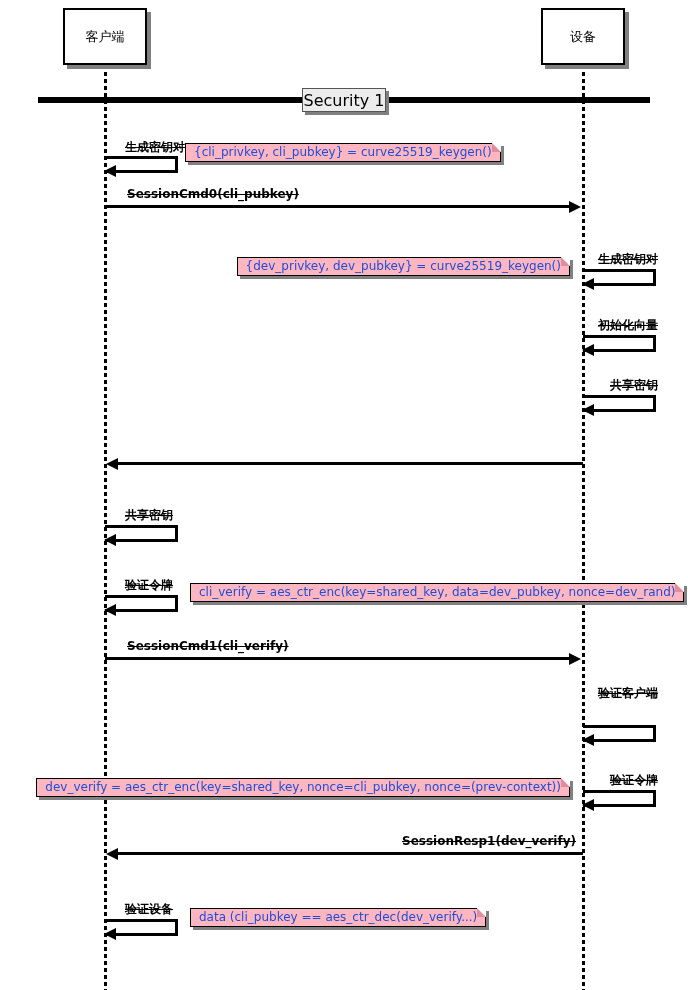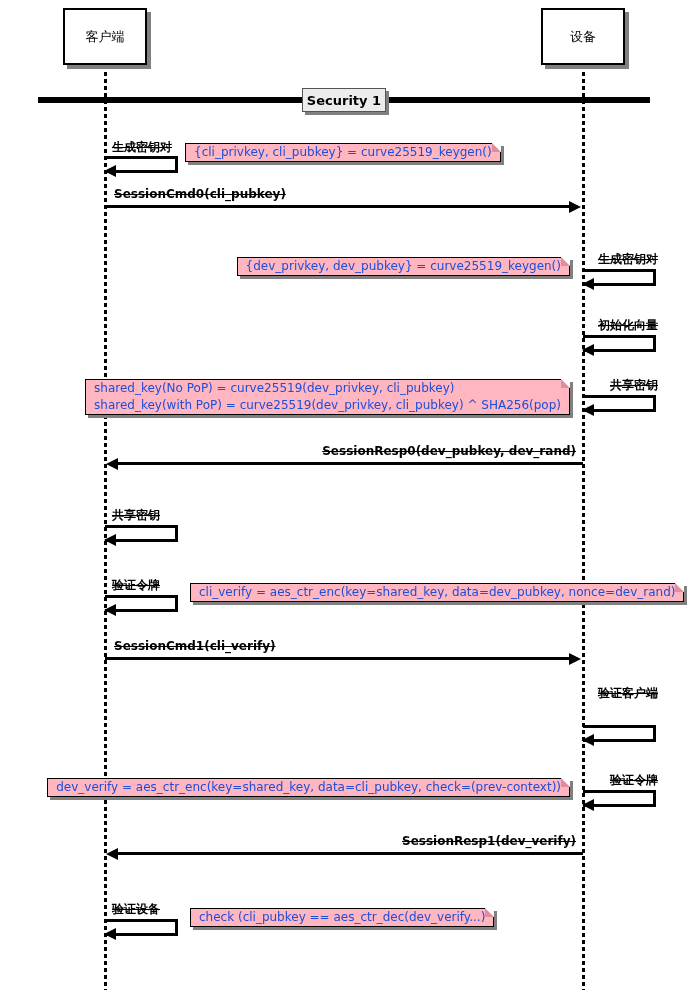--- a/index.html
+++ b/index.html
@@ -49,33 +49,33 @@
     left: 302px;
     top: 88px;
     width: 84px;
     height: 24px;
     background: #ececec;
     border: 1px solid #555;
     box-shadow: 3px 3px 0 #808080;
     display: flex;
     align-items: center;
     justify-content: center;
-    font-size: 13px;
+    font-size: 16px;
     color: #000;
     z-index: 3;
-    font-weight: bold;
   }
   .msg-label {
     position: absolute;
     font-size: 12px;
     font-weight: bold;
     color: #000;
     text-decoration: line-through;
     white-space: nowrap;
     z-index: 2;
+    margin-left: 13px;
   }
   .msg-label.right { text-align: right; }
   .msg-line {
     position: absolute;
     height: 3px;
     background: #000;
     z-index: 1;
   }
   .head-right {
     position: absolute;
@@ -164,46 +164,43 @@
 
   <div class="msg-label right" style="right:30px;top:251px">生成密钥对</div>
   <div class="selfloop" style="left:583px;top:269px"></div>
   <div class="note" style="right:118px;top:257px">{dev_privkey, dev_pubkey} = curve25519_keygen()</div>
 
   <div class="msg-label right" style="right:30px;top:317px">初始化向量</div>
   <div class="selfloop" style="left:583px;top:335px"></div>
 
   <div class="msg-label right" style="right:30px;top:377px">共享密钥</div>
   <div class="selfloop" style="left:583px;top:395px"></div>
-  <div class="note" style="right:118px;top:379px">shared_key(No PoP) = curve25519(dev_privkey, cli_pubkey)
-shared_key(with PoP) = curve25519(dev_privkey, cli_pubkey) ^ SHA256(pop)</div>
-
-  <div class="msg-label right" style="right:112px;top:444px">SessionResp0(dev_pubkey, dev_rand)</div>
+
   <div class="msg-line" style="left:118px;top:462px;width:465px"></div>
   <div class="head-left" style="left:106px;top:458px"></div>
 
   <div class="msg-label" style="left:112px;top:507px">共享密钥</div>
   <div class="selfloop" style="left:105px;top:525px"></div>
 
   <div class="msg-label" style="left:112px;top:577px">验证令牌</div>
   <div class="selfloop" style="left:105px;top:595px"></div>
   <div class="note" style="left:190px;top:583px">cli_verify = aes_ctr_enc(key=shared_key, data=dev_pubkey, nonce=dev_rand)</div>
 
   <div class="msg-label" style="left:114px;top:639px">SessionCmd1(cli_verify)</div>
   <div class="msg-line" style="left:105px;top:657px;width:464px"></div>
   <div class="head-right" style="left:569px;top:653px"></div>
 
   <div class="msg-label right" style="right:30px;top:685px">验证客户端</div>
   <div class="selfloop" style="left:583px;top:725px"></div>
 
   <div class="msg-label right" style="right:30px;top:772px">验证令牌</div>
   <div class="selfloop" style="left:583px;top:790px"></div>
-  <div class="note" style="right:118px;top:778px">dev_verify = aes_ctr_enc(key=shared_key, data=cli_pubkey, check=(prev-context))</div>
+  <div class="note" style="right:118px;top:778px">dev_verify = aes_ctr_enc(key=shared_key, nonce=cli_pubkey, nonce=(prev-context))</div>
 
   <div class="msg-label right" style="right:112px;top:834px">SessionResp1(dev_verify)</div>
   <div class="msg-line" style="left:118px;top:852px;width:465px"></div>
   <div class="head-left" style="left:106px;top:848px"></div>
 
   <div class="msg-label" style="left:112px;top:901px">验证设备</div>
   <div class="selfloop" style="left:105px;top:919px"></div>
-  <div class="note" style="left:190px;top:908px">check (cli_pubkey == aes_ctr_dec(dev_verify...)</div>
+  <div class="note" style="left:190px;top:908px">data (cli_pubkey == aes_ctr_dec(dev_verify...)</div>
 
 </div>
 
 </body></html>

